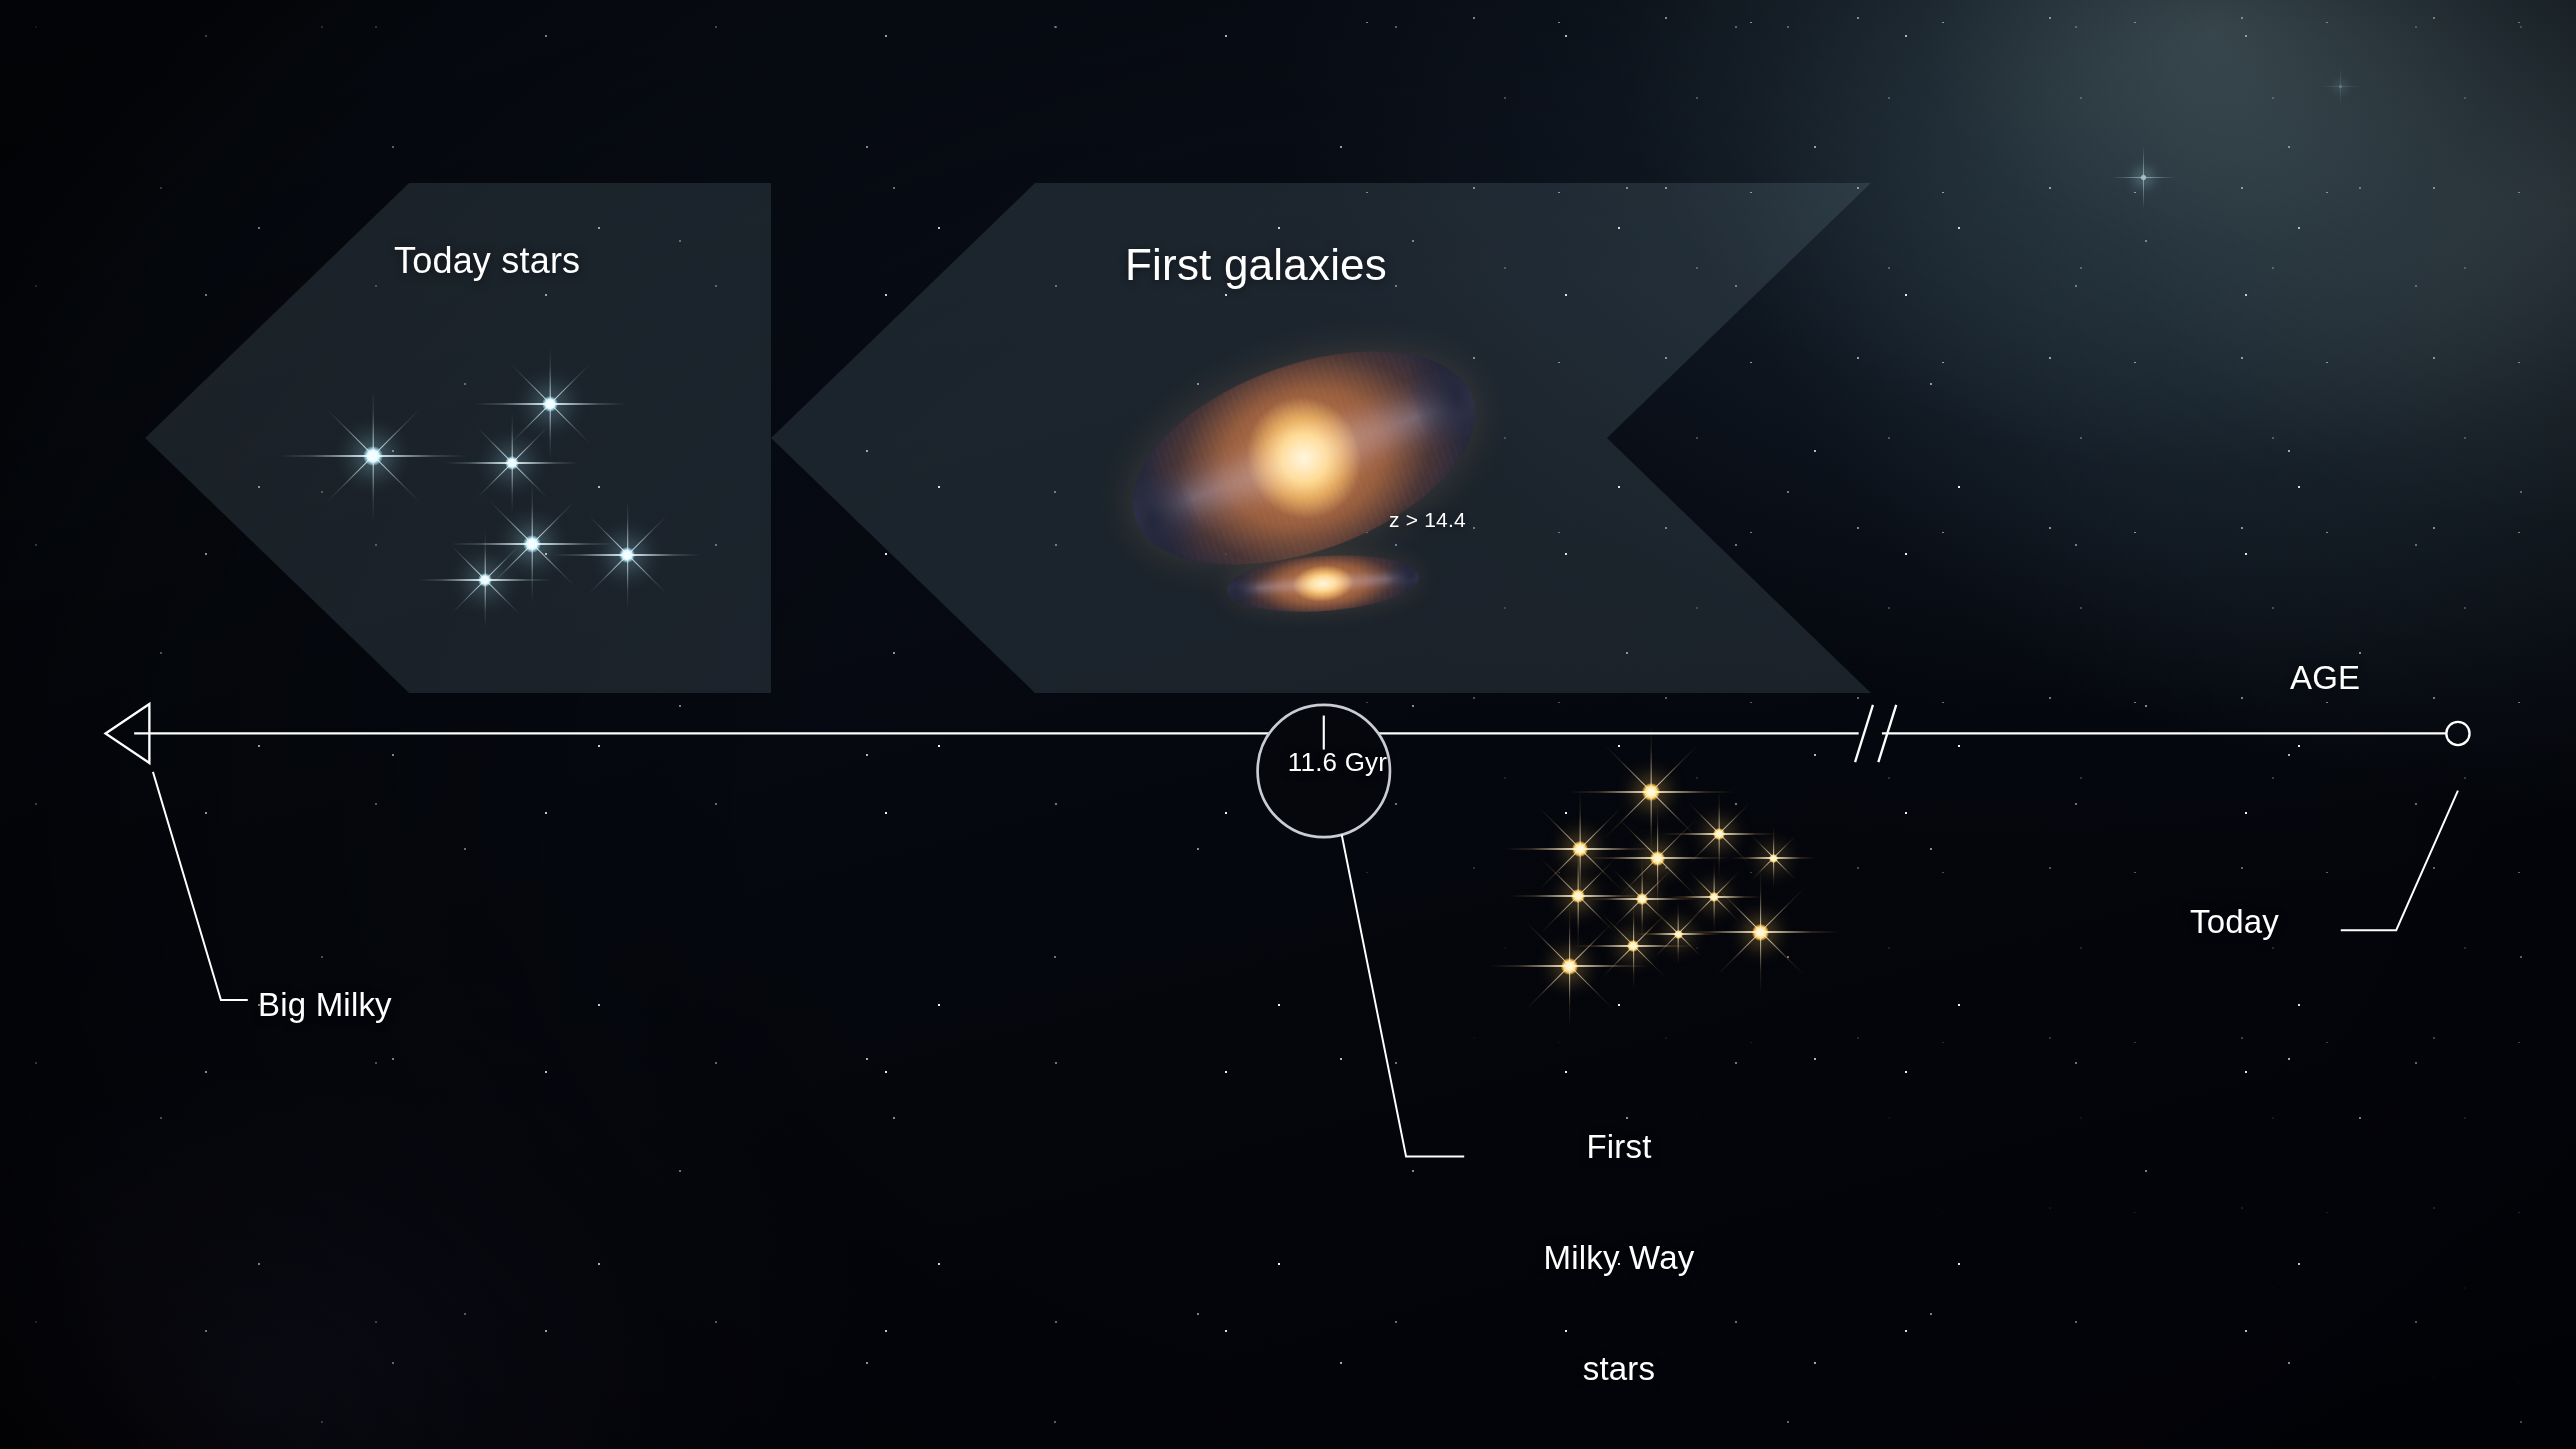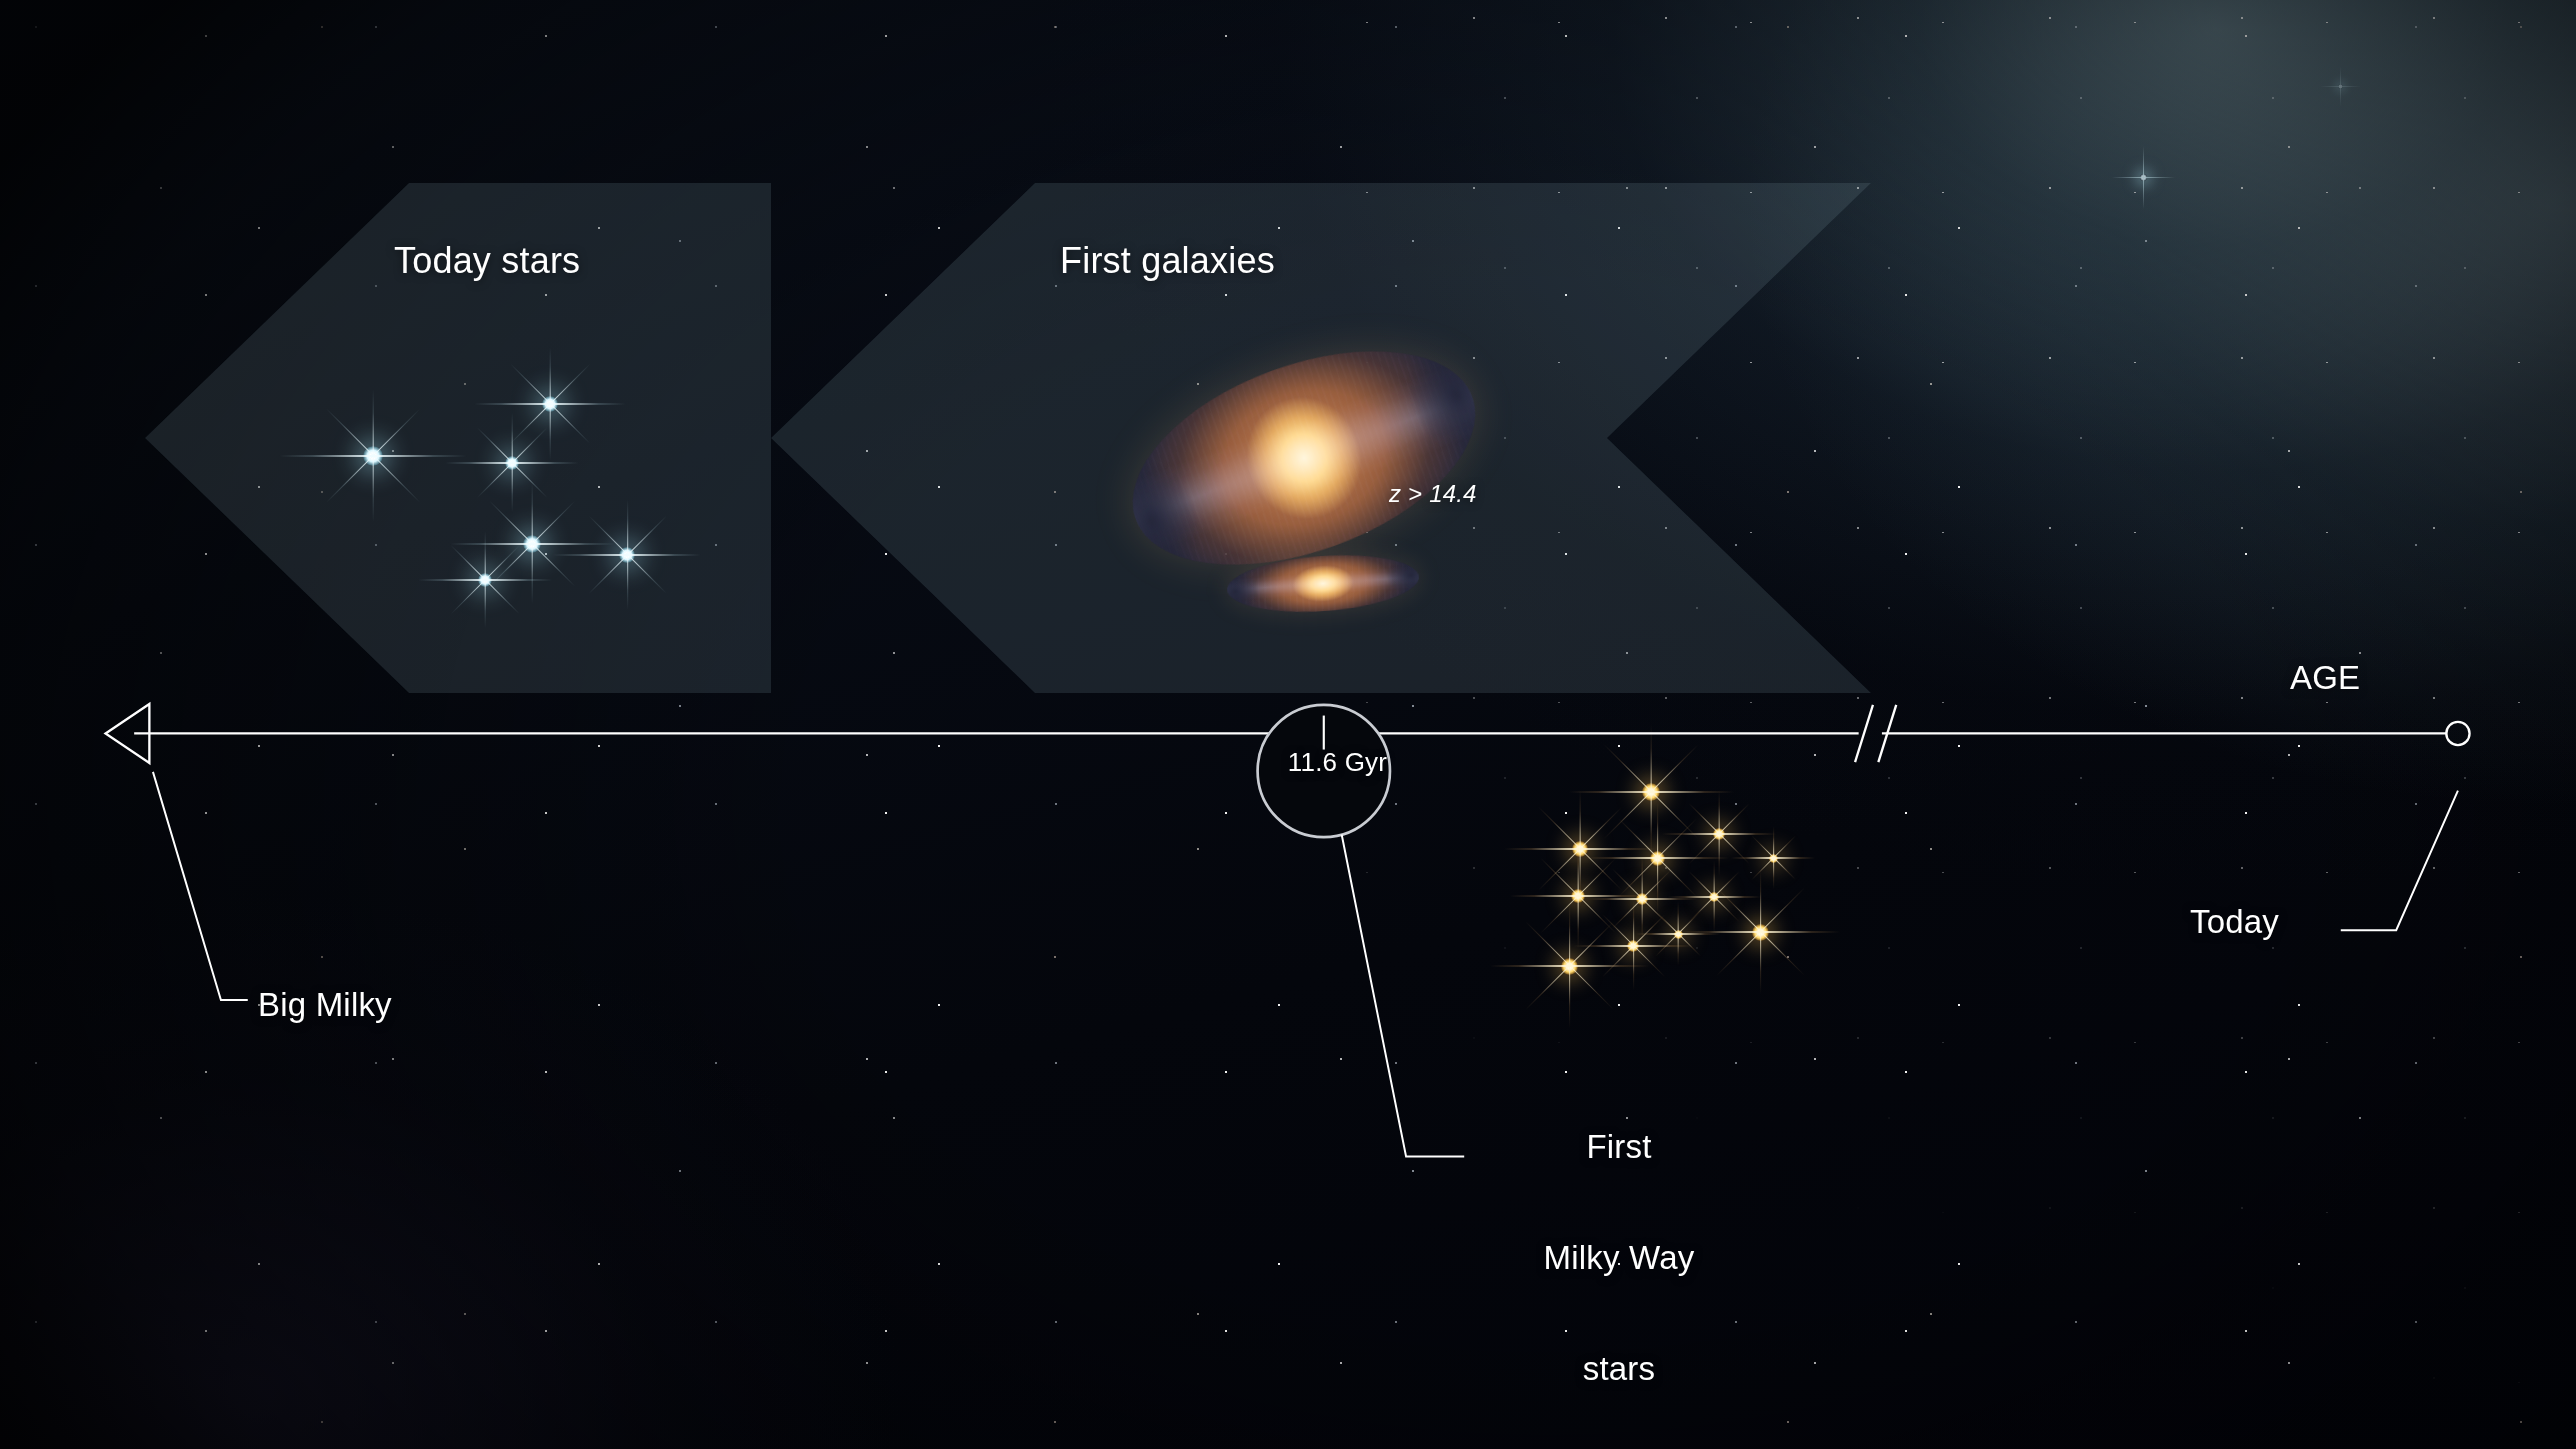--- a/index.html
+++ b/index.html
@@ -218,22 +218,22 @@
   
   .label {
     position: absolute;
     color: #ffffff;
     font-weight: 400;
     letter-spacing: 0.2px;
     text-shadow: 0 0.9px 9px rgba(0,0,0,.55);
     white-space: pre;
   }
   #label-popiii   { left: 394px;  top: 240px; font-size: 36px; }
-  #label-galaxies { left: 1060px; top: 240px; font-size: 36px; }
-  #label-redshift { left: 1389px; top: 480px; font-size: 24px; font-style: italic; }
+  #label-galaxies { left: 1125px; top: 240px; font-size: 44px; }
+  #label-redshift { left: 1389px; top: 508px; font-size: 21px; }
   #label-age      { left: 2290px; top: 659px; font-size: 33px; }
   #label-bigbang  { left: 258px;  top: 986px; font-size: 33px; }
   #label-today    { left: 2190px; top: 903px; font-size: 33px; }
   #label-gyr      { left: 1257px; top: 747px; font-size: 26px; width: 161px; text-align:center; }
   #label-oldest {
     left: 1458px; top: 1055px; width: 322px;
     font-size: 33px; line-height: 1.12; text-align: center;
   }
   #label-oldest span { display:block; }
 </style>

